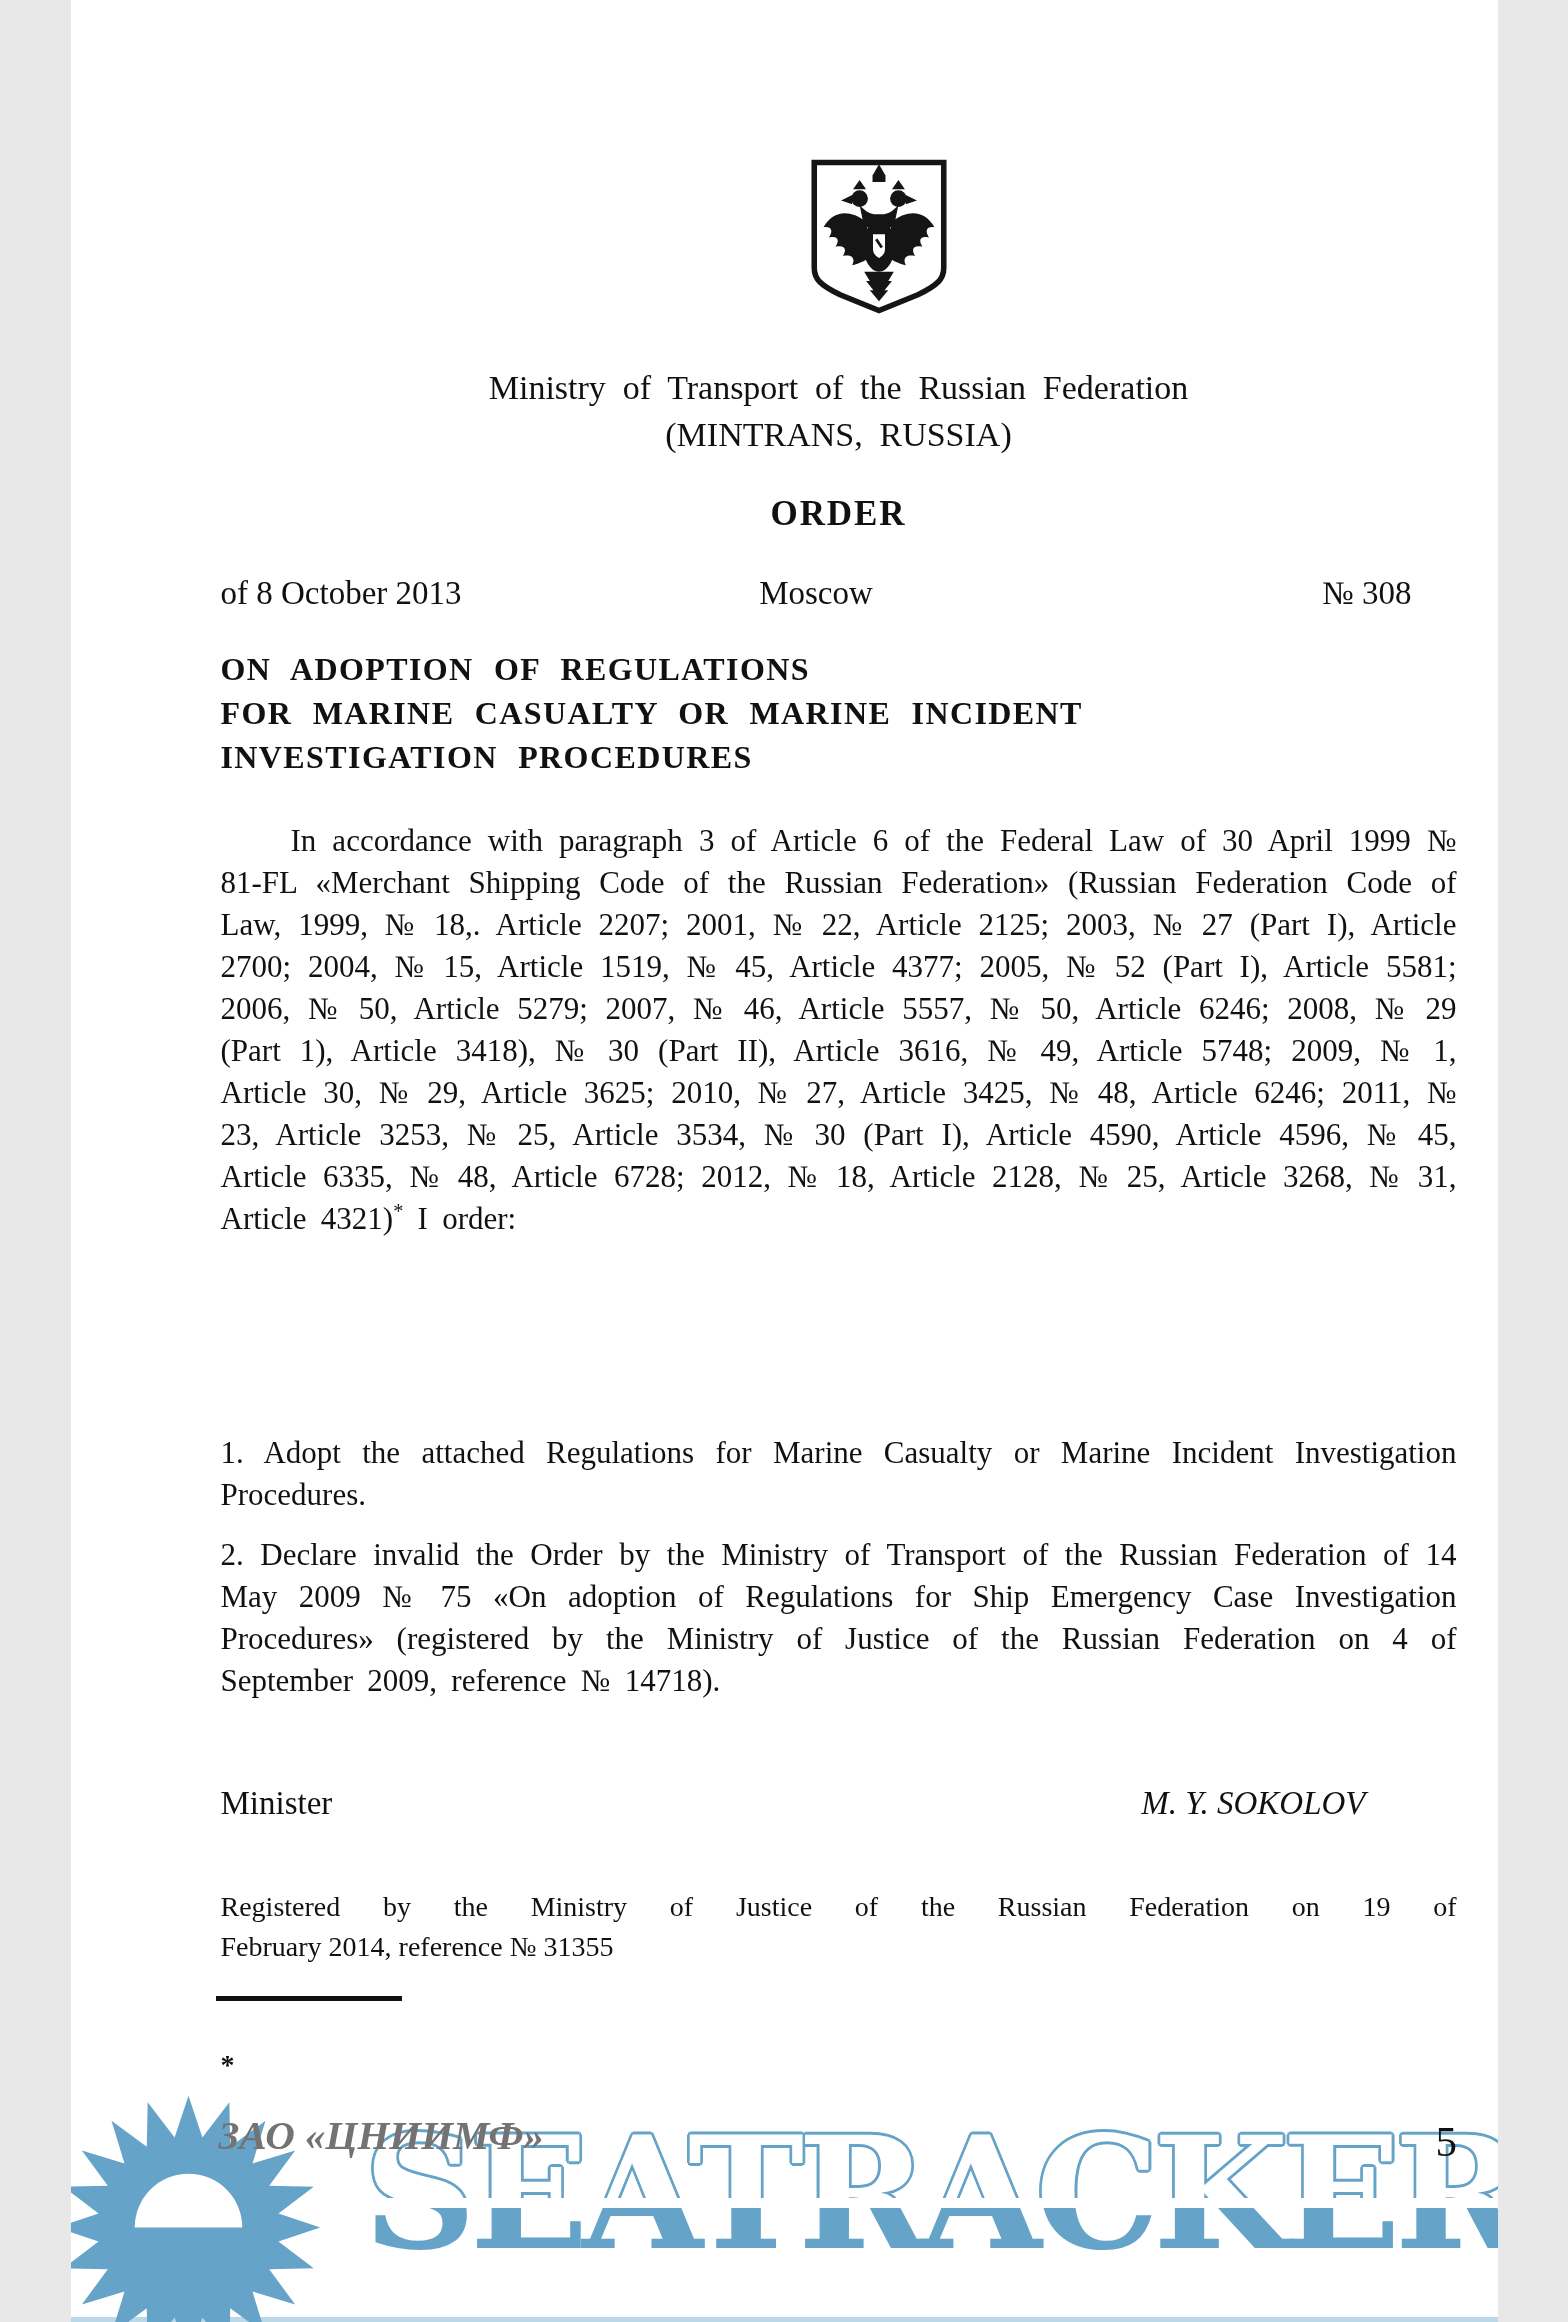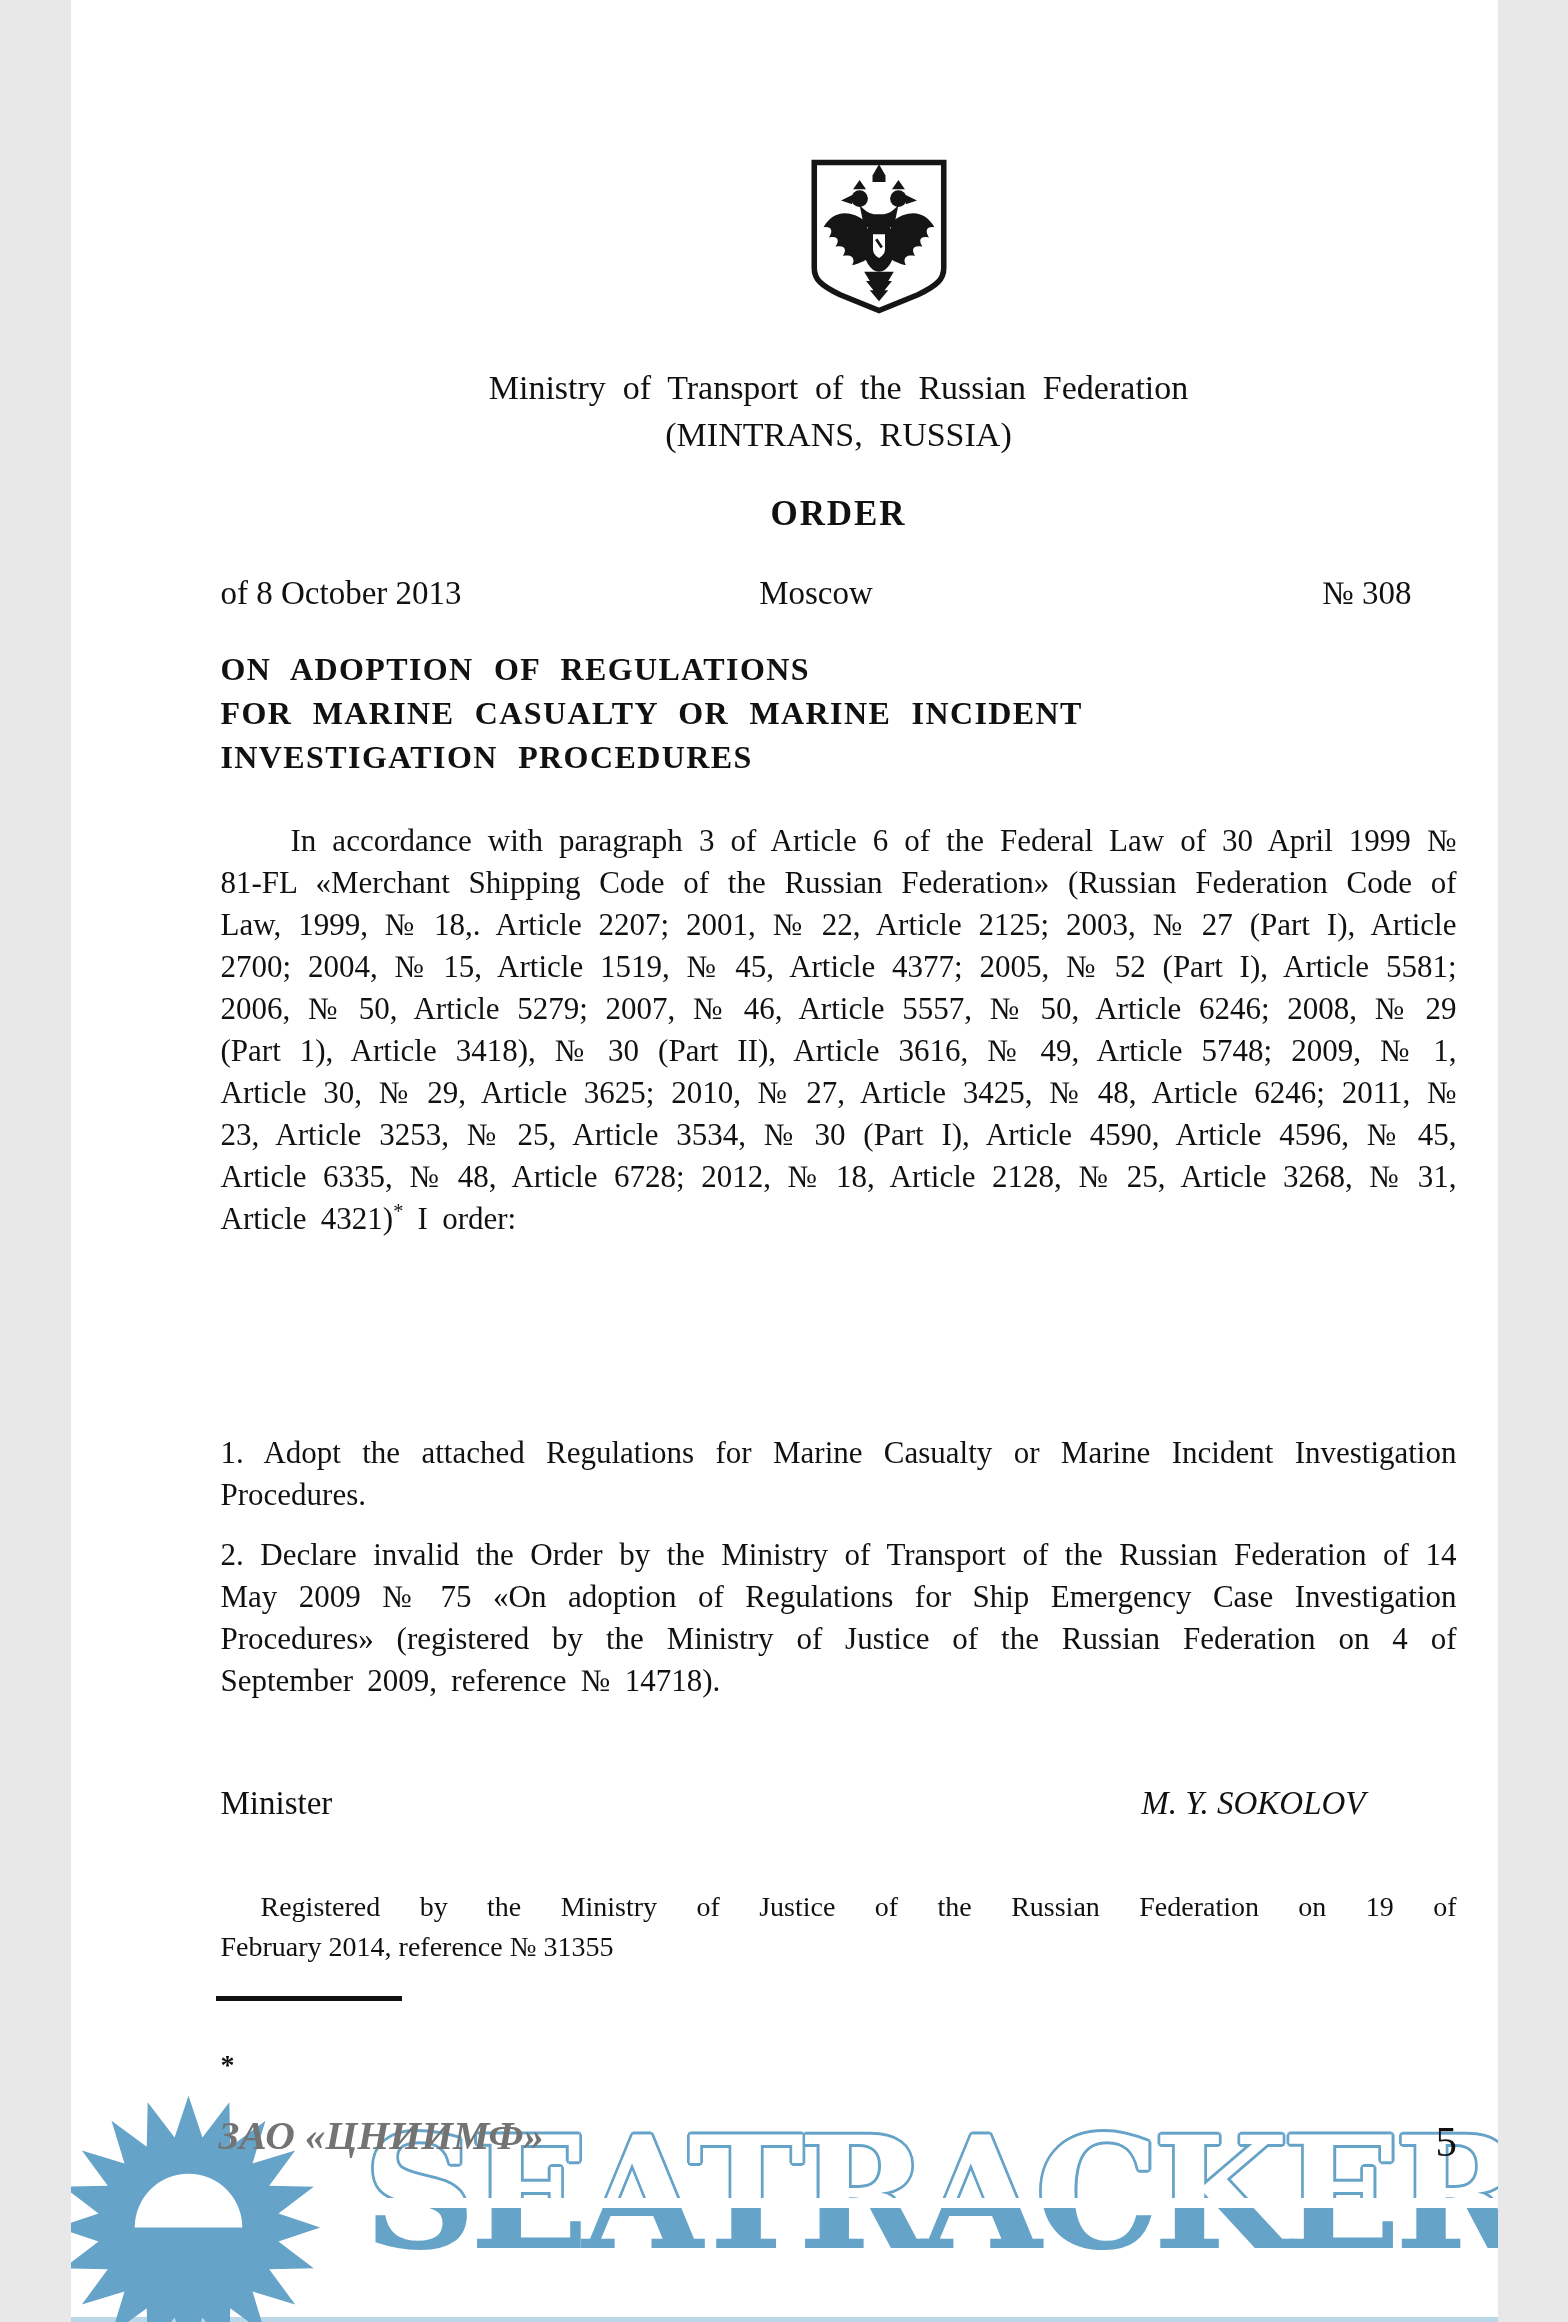--- a/index.html
+++ b/index.html
@@ -37,21 +37,21 @@
   .preamble sup { font-size: 20.4px; line-height: 0; }
   .para-1 { top: 1432px; }
   .para-2 { top: 1534px; }
   .para { font-size: 31px; line-height: 42px; text-align: justify; word-spacing: 6.5px; margin: 0; }
 
   .minister-row { top: 1785px; display: flex; justify-content: space-between;
                   align-items: baseline; font-size: 33px; }
   .minister-name { font-style: italic; padding-right: 91px; }
 
   .registered { top: 1887px; font-size: 28px; line-height: 40px; }
-  .reg-line-1 { text-align: justify; height: 40px; overflow: hidden; word-spacing: 1.9px; margin-left: 40px; }
+  .reg-line-1 { text-align: justify; height: 40px; overflow: hidden; word-spacing: 1.9px; }
   .reg-line-1::after { content: ""; display: inline-block; width: 100%; }
 
   .separator { position: absolute; left: 145px; top: 1996px; width: 186px; height: 4.6px;
                background: #111; }
 
   .footnote { top: 2046px; display: flex; font-size: 28px; line-height: 37px; }
   .footnote-mark { width: 76px; font-weight: bold; }
 
   
   .sun-logo { position: absolute; left: -16.7px; top: 2093px; width: 269px; height: 269px; z-index: 1; }

